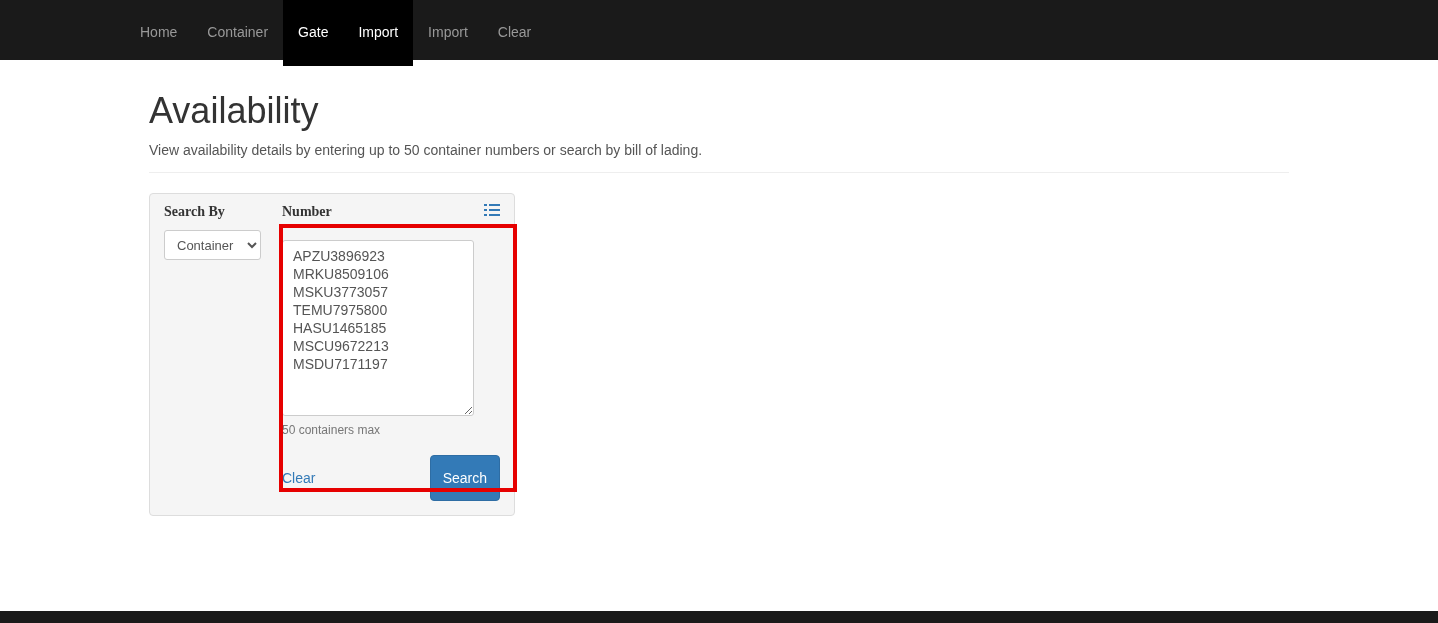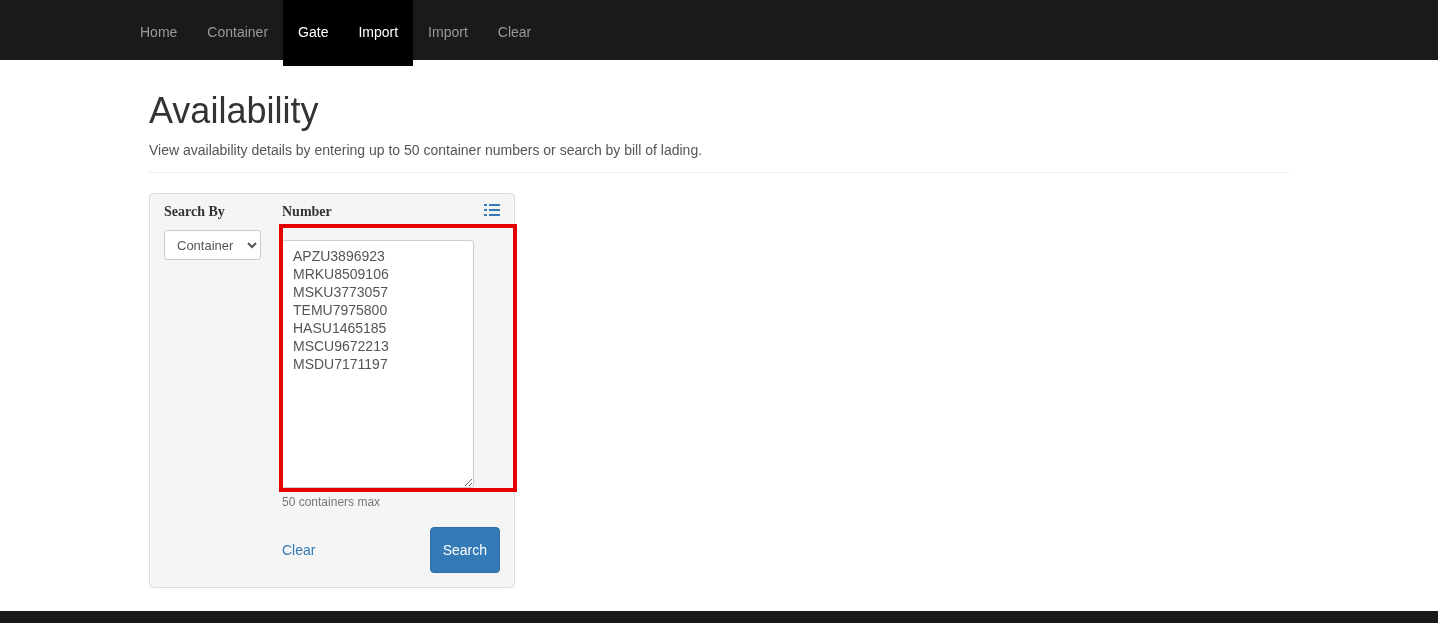--- a/index.html
+++ b/index.html
@@ -90,21 +90,21 @@
     align-items: flex-start;
     margin-bottom: 10px;
   }
   .list-icon {
     color: #337ab7;
     cursor: pointer;
     margin-top: -1px;
   }
   .number-textarea {
     width: 192px;
-    height: 248px;
+    height: 176px;
     border: 1px solid #ccc;
     border-radius: 3px;
     padding: 6px 10px;
     font-size: 14px;
     line-height: 18px;
     font-family: inherit;
     resize: both;
     color: #555;
     background: #fff;
   }

